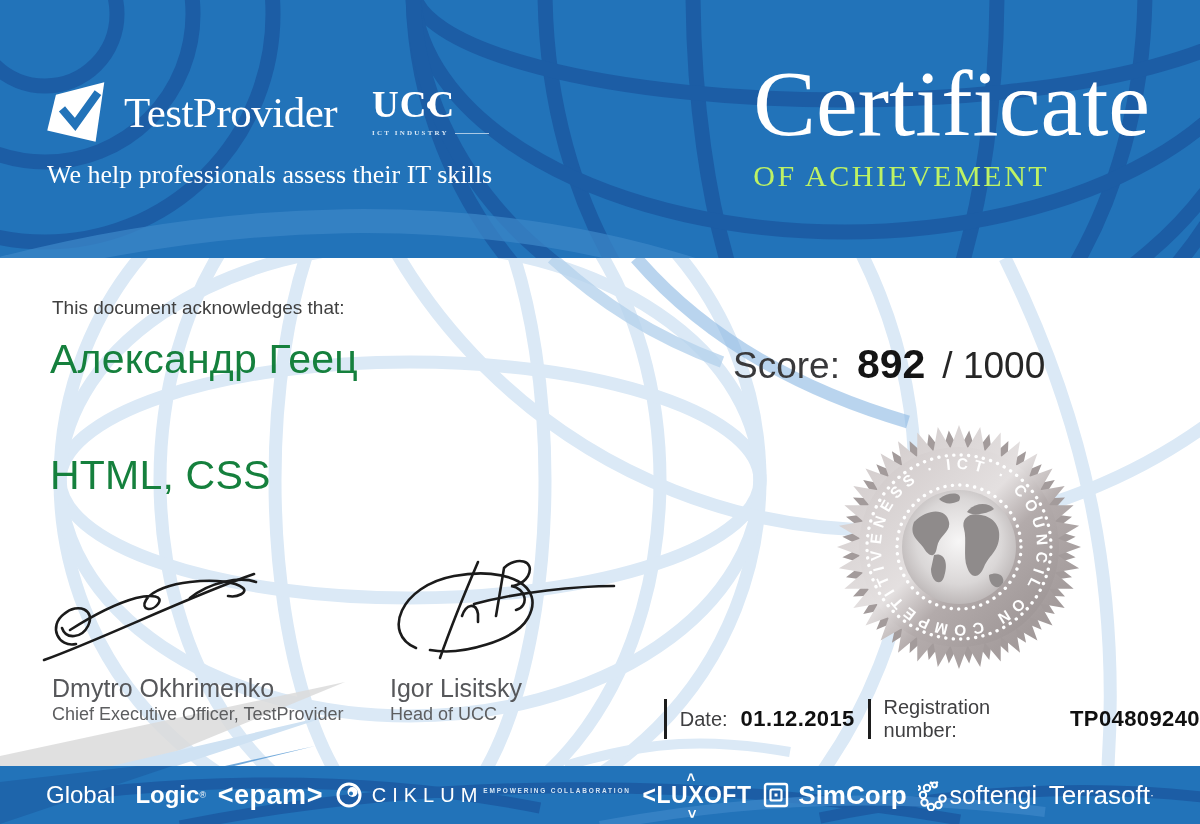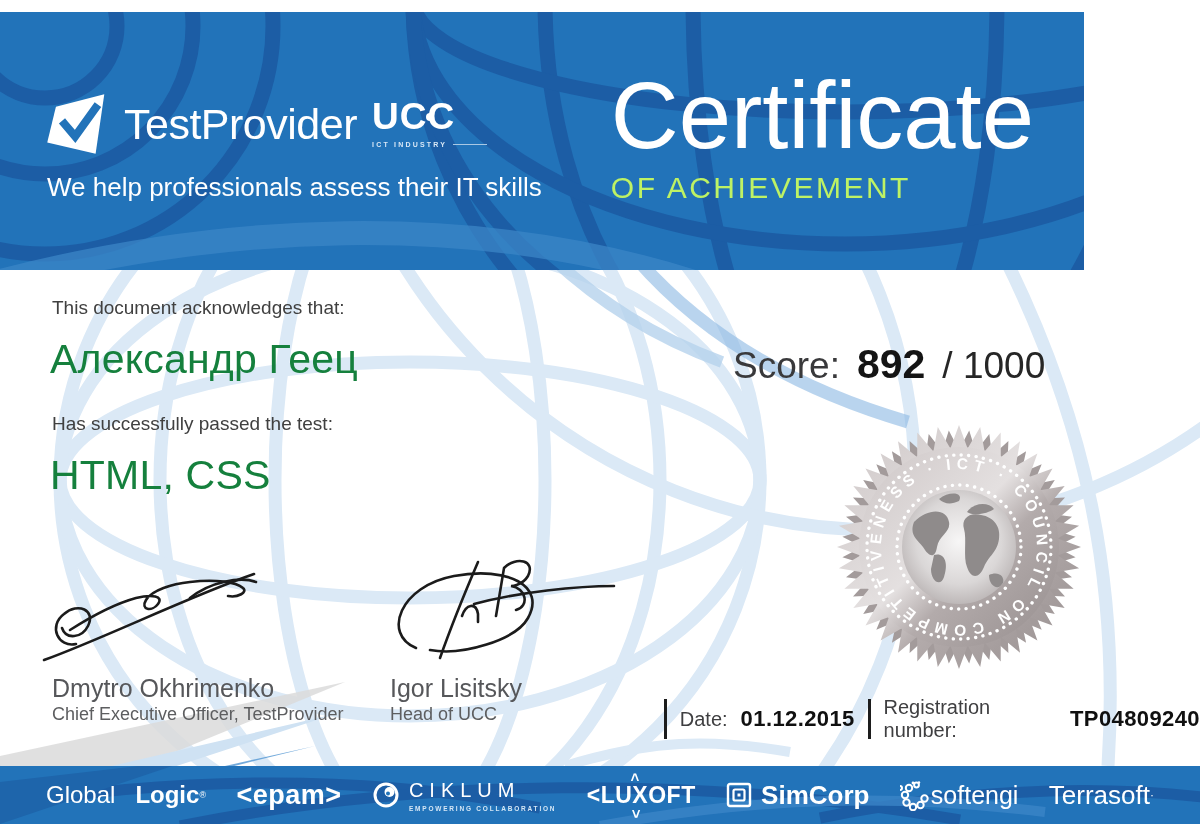--- a/index.html
+++ b/index.html
@@ -3,21 +3,21 @@
 <meta charset="utf-8">
 <style>
   html,body{margin:0;padding:0;background:#666;}
   .page{position:relative;width:1200px;height:824px;overflow:hidden;background:#ffffff;
         font-family:"Liberation Sans",sans-serif;margin:0 auto;}
   .page *{box-sizing:border-box;}
   svg{display:block;}
   .abs{position:absolute;}
 
   
-  .hdr{position:absolute;left:0;top:12px;width:1084px;height:258px;background:#2273b9;overflow:hidden;}
+  .hdr{position:absolute;left:0;top:0;width:1200px;height:258px;background:#2273b9;overflow:hidden;font-family:Liberation Serif, serif;}
   .brandrow{position:absolute;left:46px;top:72px;display:flex;align-items:center;}
   .brand-icon{width:62px;height:80px;margin-right:16px;}
   .brand-name{color:#fff;font-size:43px;font-weight:300;letter-spacing:-0.5px;}
   .ucc{position:absolute;left:372px;top:86px;color:#fff;}
   .ucc-name{font-size:37px;font-weight:800;letter-spacing:1px;position:relative;line-height:1;}
   .ucc-dot{position:absolute;left:47%;top:15px;width:8px;height:8px;border-radius:50%;background:#fff;}
   .ucc-subrow{display:flex;align-items:center;margin-top:6px;}
   .ucc-sub{font-size:7px;letter-spacing:2.2px;color:#d9e8f6;font-weight:700;}
   .ucc-line{width:34px;height:1px;background:#a9c8e4;margin-left:6px;}
   .tagline{position:absolute;left:47px;top:160px;color:#fff;font-size:26px;font-weight:300;}
@@ -46,21 +46,21 @@
   
   .ftr{position:absolute;left:0;top:766px;width:1200px;height:58px;background:#2273b9;overflow:hidden;}
   .ftr-inner{position:absolute;inset:0;display:flex;align-items:center;justify-content:space-between;
              padding:0 46px;color:#fff;}
   .logo{display:flex;align-items:center;white-space:nowrap;}
   .gl{font-size:24px;}
   .gl b{font-weight:800;padding-left:20px;}
   .gl sup{font-size:9px;vertical-align:22px;}
   .epam{font-size:27px;font-weight:800;letter-spacing:0.5px;}
   .ciklum{gap:9px;}
-  .ciklum-col{display:flex;flex-direction:column;}
+  .ciklum-col{display:flex;}
   .ciklum-txt{font-size:20px;letter-spacing:6px;font-weight:400;}
   .ciklum-sub{font-size:6.5px;letter-spacing:1.8px;color:#d5e7f6;margin-top:3px;font-weight:700;}
   .luxoft{position:relative;font-size:23px;font-weight:800;letter-spacing:0.5px;}
   .lux-caret{position:absolute;left:44px;font-size:15px;font-weight:800;}
   .lux-up{top:-13px;transform:rotate(90deg);}
   .lux-dn{bottom:-13px;transform:rotate(-90deg);}
   .simcorp{gap:9px;font-size:26px;font-weight:700;}
   .softengi{font-size:25px;font-weight:400;}
   .terrasoft{font-size:26px;font-weight:300;}
   .terrasoft sup{font-size:12px;vertical-align:14px;}
@@ -137,21 +137,20 @@
     <div class="tagline">We help professionals assess their IT skills</div>
 
     <div class="certblock">
       <div class="cert-title">Certificate</div>
       <div class="cert-sub">OF ACHIEVEMENT</div>
     </div>
   </div>
 
   <div class="lbl" style="left:52px;top:297px;">This document acknowledges that:</div>
   <div class="big" style="left:50px;top:336px;">Александр Геец</div>
-  <div class="lbl" style="left:52px;top:413px;">Has successfully passed the test:</div>
   <div class="big" style="left:50px;top:452px;">HTML, CSS</div>
 
   <div class="scorerow">
     <span class="score-lbl">Score:</span>
     <span class="score-val">892</span>
     <span class="score-tot">/ 1000</span>
   </div>
 
   <svg class="abs" style="left:836px;top:424px;" width="246" height="246" viewBox="-123 -123 246 246">
     <defs>

